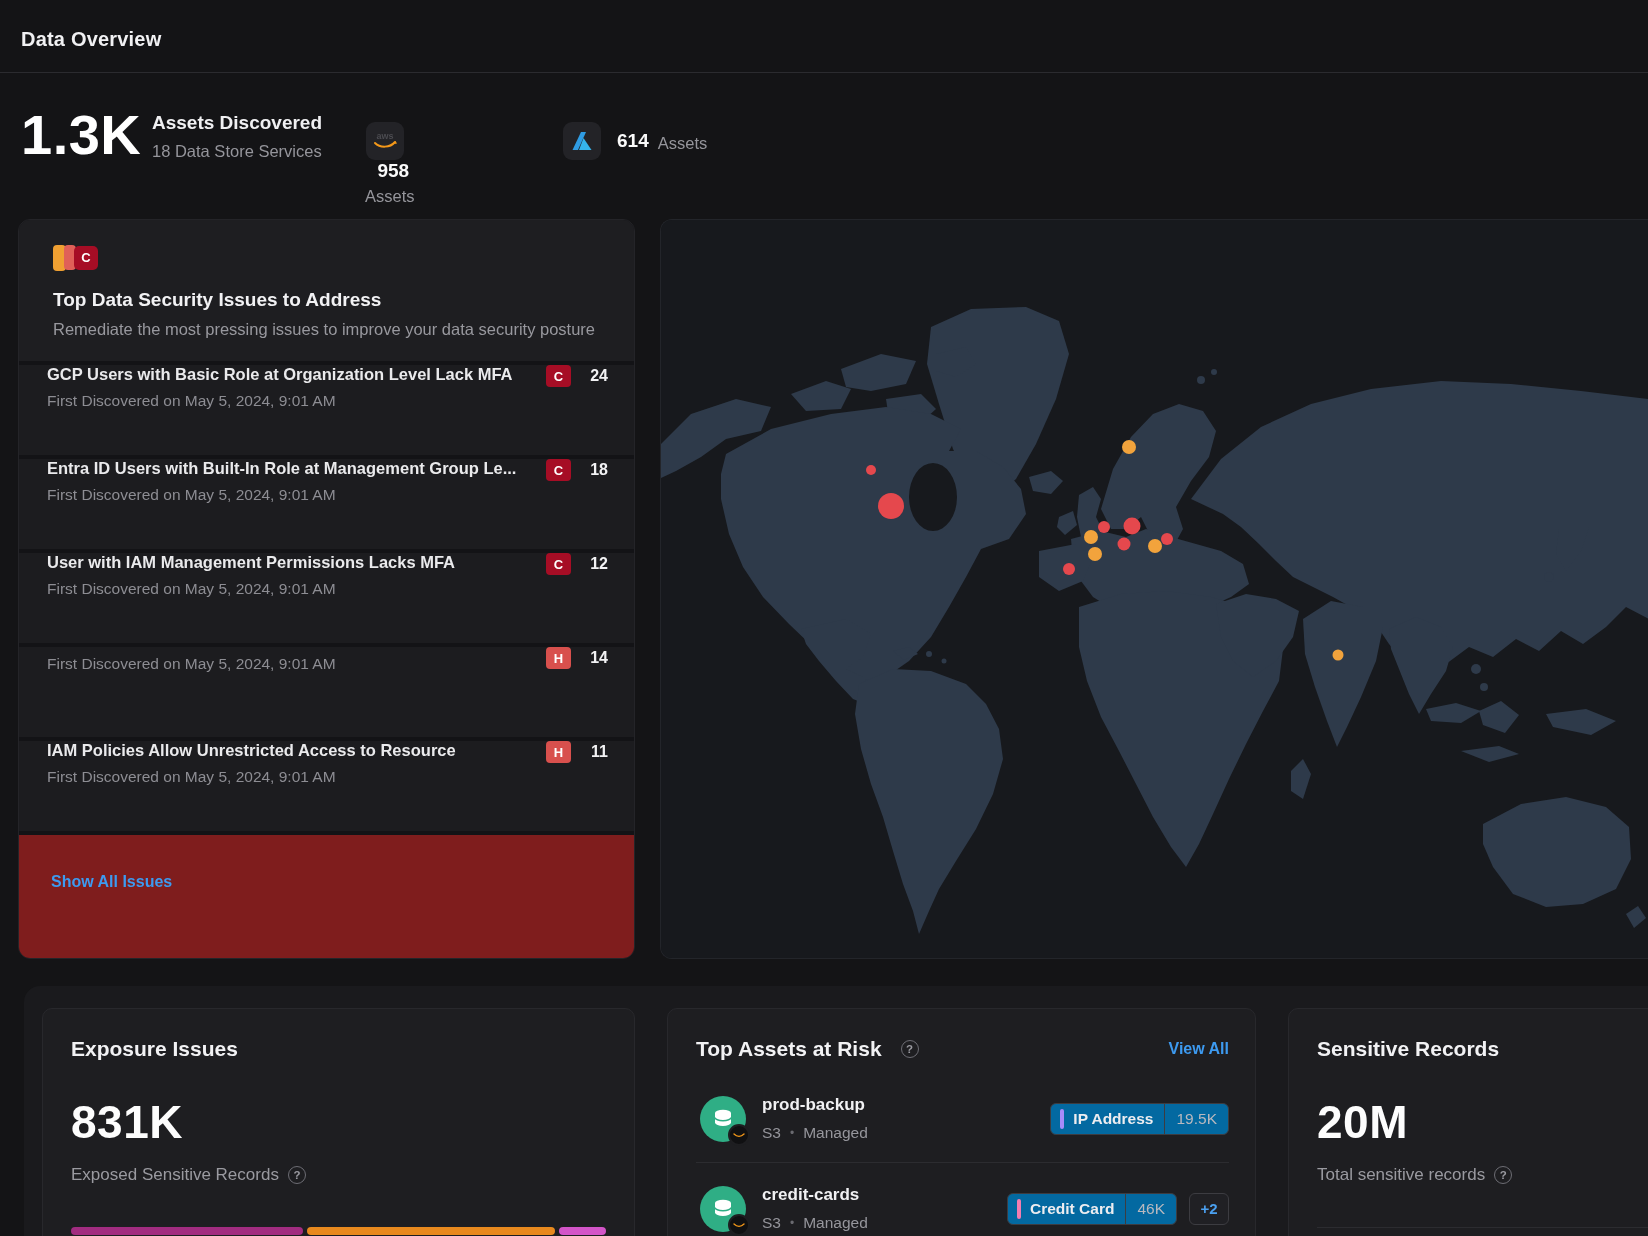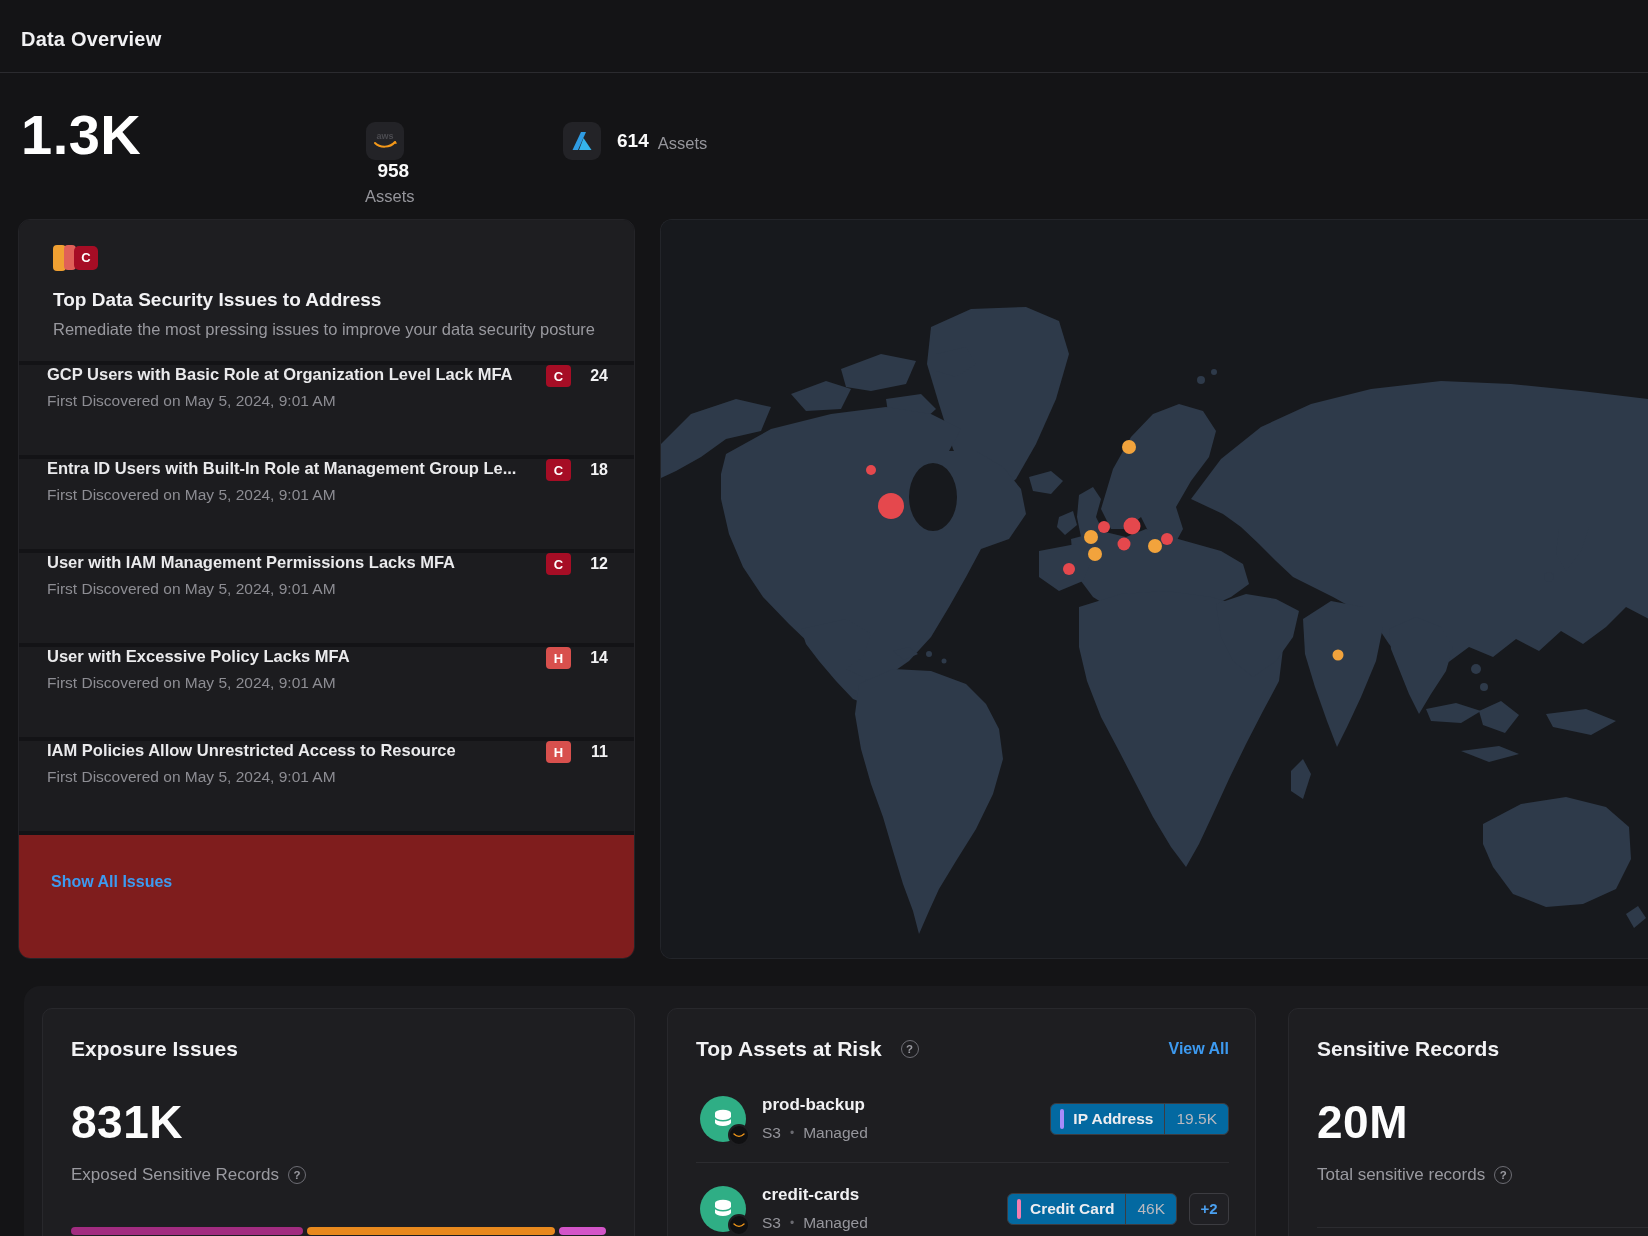--- a/index.html
+++ b/index.html
@@ -105,20 +105,24 @@
 </style>
 </head>
 <body>
 
 <div class="page">
 
   <div class="page-title">Data Overview</div>
   <div class="header-divider"></div>
 
   <div class="stat-big">1.3K</div>
+  <div class="stat-meta">
+    <div class="l1">Assets Discovered</div>
+    <div class="l2">18 Data Store Services</div>
+  </div>
 
   <div class="provider aws">
     <span class="picon">
       <svg width="28" height="26" viewBox="0 0 28 26">
         <text x="14" y="11" text-anchor="middle" font-size="9" font-weight="bold" fill="#4b4b50" font-family="Liberation Sans, sans-serif">aws</text>
         <path d="M4,15 C9,20 19,20 24,14" stroke="#f49819" stroke-width="2" fill="none" stroke-linecap="round"></path>
         <path d="M24.5,13 l1.5,2.5 l-3,0.4 Z" fill="#f49819"></path>
       </svg>
     </span>
     <span class="pcount">958</span>
@@ -175,21 +179,20 @@
         <div class="issue-sub">First Discovered on May 5, 2024, 9:01 AM</div>
       </div>
       <div class="issue-right">
         <span class="sev-badge sev-C">C</span>
         <span class="issue-count">12</span>
       </div>
     </div>
 
     <div class="issue-row">
       <div class="issue-text">
-        <div class="issue-title">User with Excessive Policy Lacks MFA</div>
         <div class="issue-sub">First Discovered on May 5, 2024, 9:01 AM</div>
       </div>
       <div class="issue-right">
         <span class="sev-badge sev-H">H</span>
         <span class="issue-count">14</span>
       </div>
     </div>
 
     <div class="issue-row">
       <div class="issue-text">

